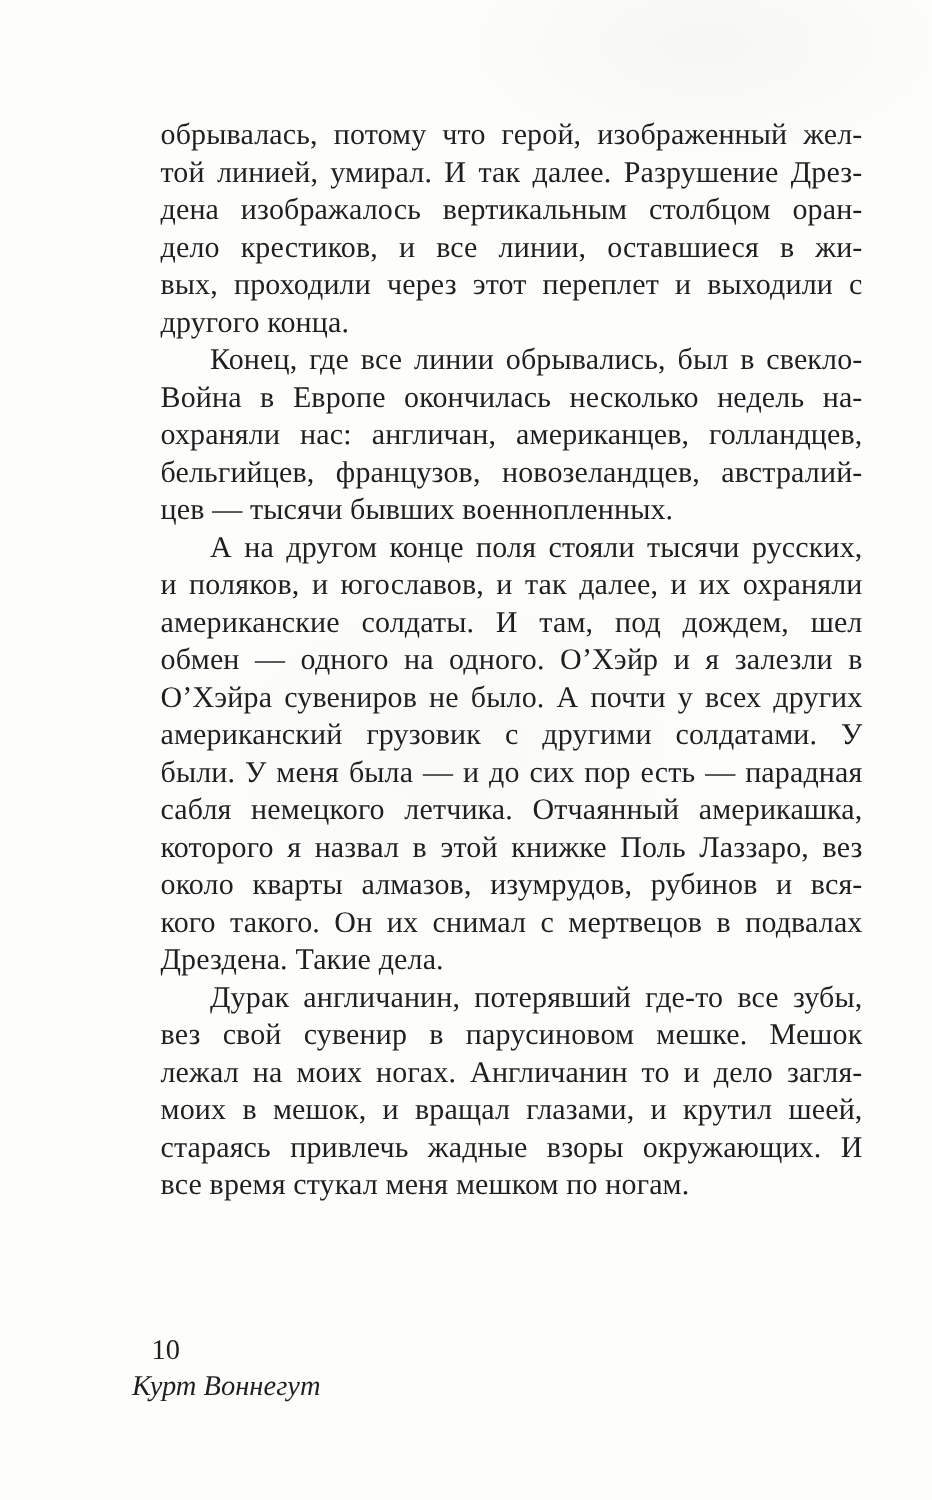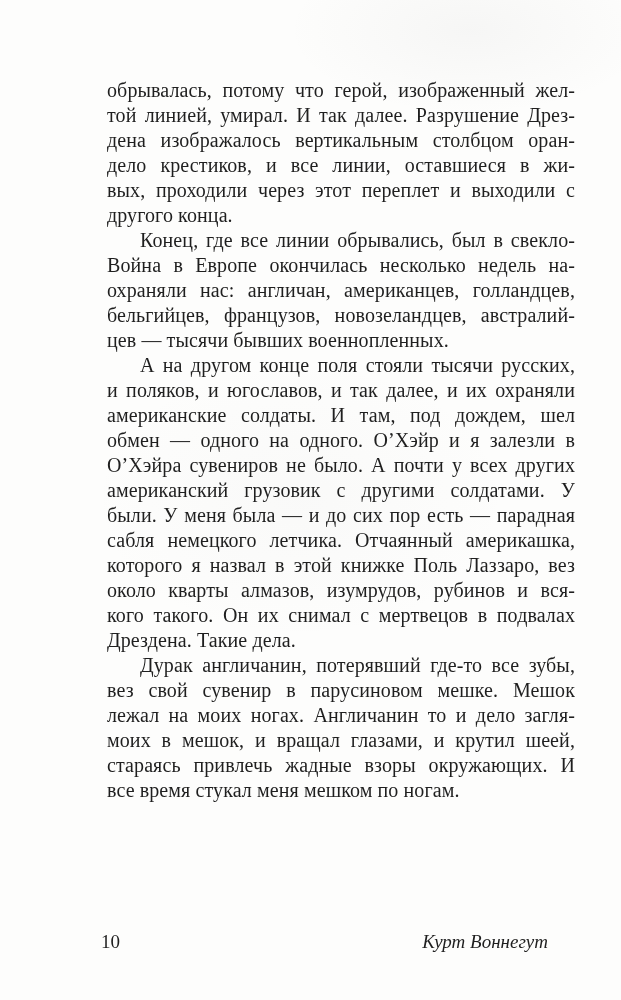--- a/index.html
+++ b/index.html
@@ -43,28 +43,28 @@
   .footer {
     position: absolute;
     left: 88px;
     top: 889px;
     width: 468px;
     display: flex;
     justify-content: space-between;
     align-items: baseline;
     font-size: 19px;
     line-height: 24px;
+    flex-direction: column;
   }
   .page-number {
     padding-left: 13px;
   }
   .running-author {
     font-style: italic;
     padding-right: 8px;
-    margin-top: 41px;
   }
 </style>
 </head>
 <body>
 
 <div class="text-block">
     <div class="line">обрывалась, потому что герой, изображенный жел-</div>
     <div class="line">той линией, умирал. И так далее. Разрушение Дрез-</div>
     <div class="line">дена изображалось вертикальным столбцом оран-</div>
     <div class="line">дело крестиков, и все линии, оставшиеся в жи-</div>

